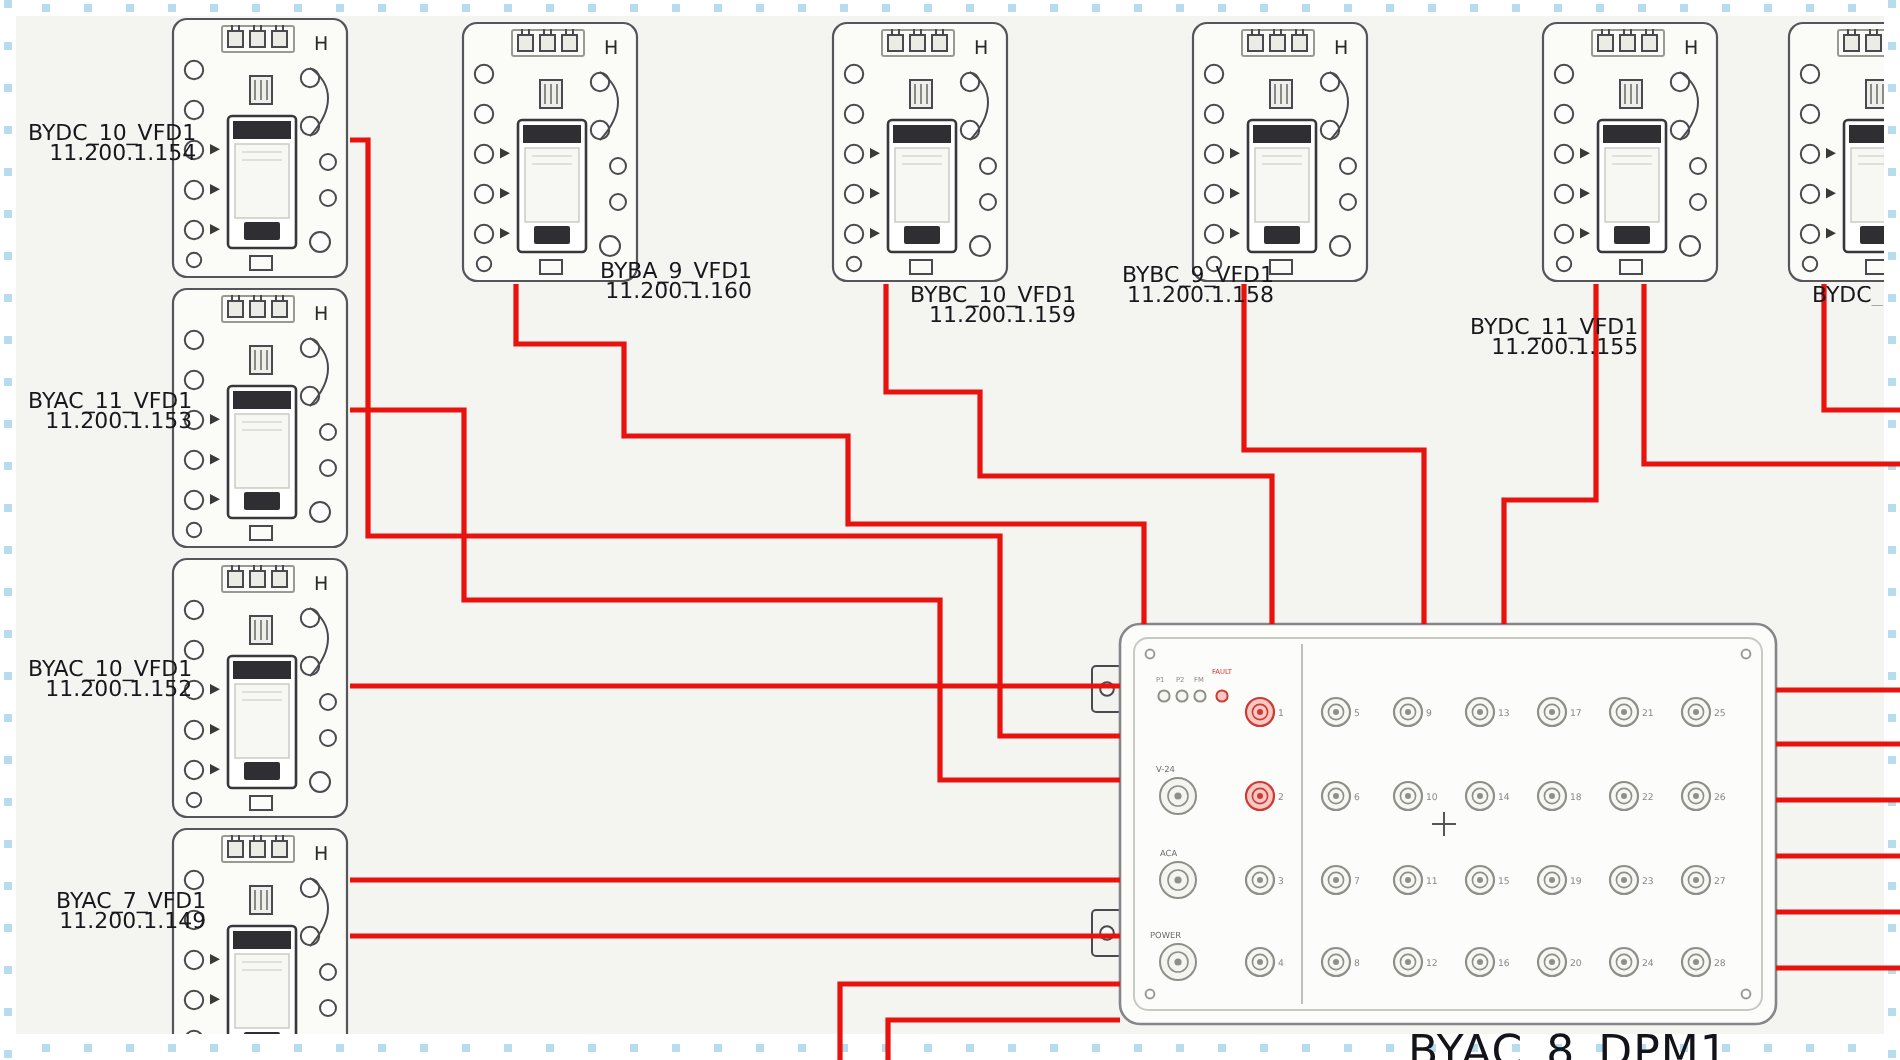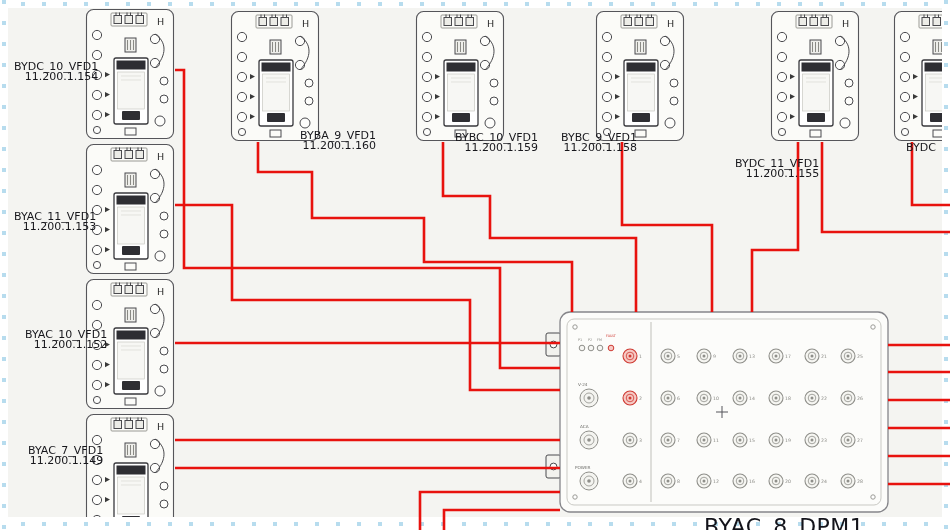--- a/index.html
+++ b/index.html
@@ -345,37 +345,37 @@
     <polyline class="wire" points="888,400 950,400"></polyline>
     <polyline class="wire" points="888,428 950,428"></polyline>
     <polyline class="wire" points="888,456 950,456"></polyline>
     <polyline class="wire" points="888,484 950,484"></polyline>
   </svg>
 
   <div class="dev-label" style="left:14px;top:62px">
     <div>BYDC_10_VFD1</div>
     <div>11.200.1.154</div>
   </div>
-  <div class="dev-label" style="left:14px;top:212px">
+  <div class="dev-label" style="left:14px;top:196px">
     <div>BYAC_11_VFD1</div>
     <div>11.200.1.153</div>
   </div>
-  <div class="dev-label" style="left:25px;top:330px">
+  <div class="dev-label" style="left:14px;top:330px">
     <div>BYAC_10_VFD1</div>
     <div>11.200.1.152</div>
   </div>
   <div class="dev-label" style="left:28px;top:446px">
     <div>BYAC_7_VFD1</div>
     <div>11.200.1.149</div>
   </div>
   <div class="dev-label" style="left:300px;top:131px">
     <div>BYBA_9_VFD1</div>
     <div>11.200.1.160</div>
   </div>
-  <div class="dev-label" style="left:455px;top:133px">
+  <div class="dev-label" style="left:455px;top:143px">
     <div>BYBC_10_VFD1</div>
     <div>11.200.1.159</div>
   </div>
   <div class="dev-label" style="left:561px;top:133px">
     <div>BYBC_9_VFD1</div>
     <div>11.200.1.158</div>
   </div>
   <div class="dev-label" style="left:735px;top:159px">
     <div>BYDC_11_VFD1</div>
     <div>11.200.1.155</div>

